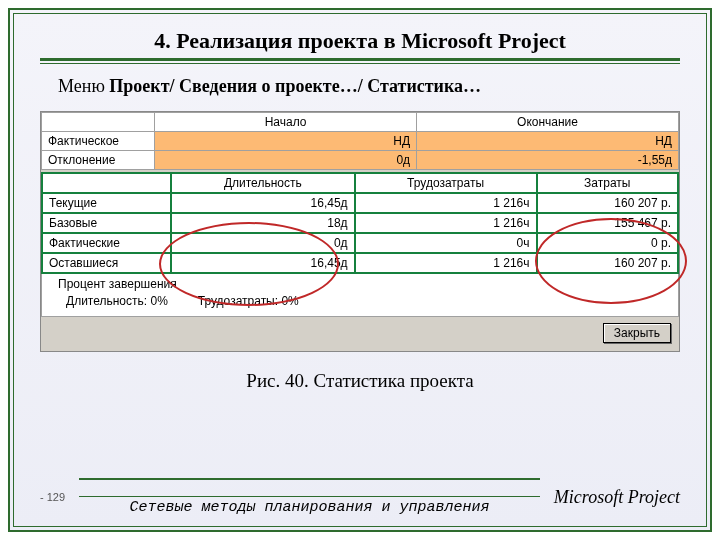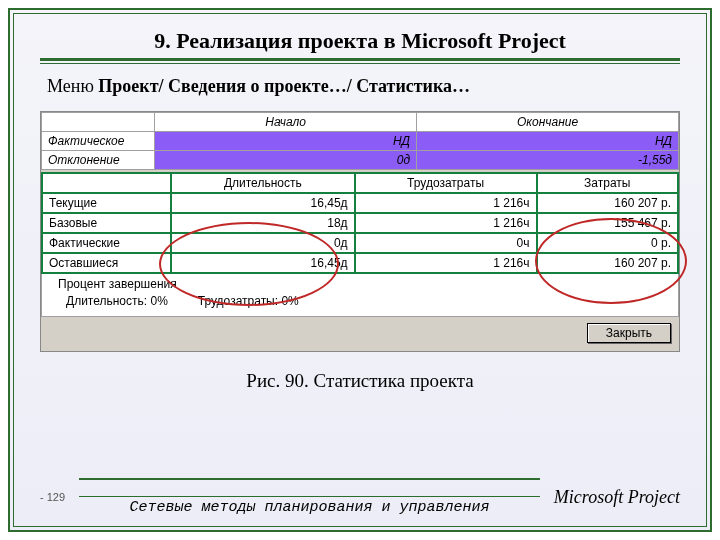--- a/index.html
+++ b/index.html
@@ -32,39 +32,38 @@
     text-align: center;
     color: #000;
     margin: 0 0 4px 0;
     font-family: "Times New Roman", serif;
   }
   .hr-thick { border: none; border-top: 3px solid #2e6b2e; margin: 0; }
   .hr-thin  { border: none; border-top: 1px solid #2e6b2e; margin-top: 2px; margin-bottom: 12px;}
   .subtitle {
     font-size: 18px;
     color: #000;
-    margin: 6px 0 14px 7px;
+    margin: 6px 0 14px 18px;
   }
   .subtitle .b { font-weight: bold; }
 
   
   .dialog {
     background: #d4d0c8;
     border: 1px solid #888;
     font-family: Tahoma, Arial, sans-serif;
     font-size: 12px;
     padding-bottom: 8px;
     position: relative;
   }
   
   .grid {
     width: 100%;
     border-collapse: collapse;
-    background: #8b5cf6;
-    font-style: italic;
+    background: #fdba74;
   }
   .grid td, .grid th {
     border: 1px solid #a0a0a0;
     padding: 2px 6px;
     height: 18px;
     font-weight: normal;
     color: #000;
   }
   .grid th { background: #fff; text-align: center; }
   .grid .rowhead { text-align: left; background: #fff; width: 108px;}
@@ -105,21 +104,21 @@
     display: flex;
     justify-content: flex-end;
     padding: 6px 8px 0 0;
   }
   .btn {
     background: #d4d0c8;
     border: 1px solid #000;
     box-shadow: inset 1px 1px 0 #fff, 1px 1px 0 #666;
     font-family: Tahoma, Arial, sans-serif;
     font-size: 12px;
-    padding: 2px 18px;
+    padding: 2px 10px;
     cursor: default;
   }
 
   .ellipse {
     position: absolute;
     border: 2px solid #c02828;
     border-radius: 50%;
     pointer-events: none;
   }
 
@@ -164,21 +163,21 @@
     display:block;
     border-top:1px solid #2e6b2e;
     margin-bottom:2px;
   }
 </style>
 </head>
 <body>
 
 <div class="outer-border">
   <div class="inner-border">
-    <h1 class="title">9. Реализация проекта в Microsoft Project</h1>
+    <h1 class="title">4. Реализация проекта в Microsoft Project</h1>
     <hr class="hr-thick">
     <hr class="hr-thin">
 
     <p class="subtitle">
       <span>Меню </span><span class="b">Проект/ Сведения о проекте…/ Статистика…</span>
     </p>
 
     <div class="dialog">
       <table class="grid">
         <tbody>
@@ -250,21 +249,21 @@
       </div>
 
       <div class="btn-row">
         <div class="btn">Закрыть</div>
       </div>
 
       <div class="ellipse" style="left:118px; top:110px; width:180px; height:84px;"></div>
       <div class="ellipse" style="left:494px; top:106px; width:152px; height:86px;"></div>
     </div>
 
-    <div class="caption">Рис. 90. Статистика проекта</div>
+    <div class="caption">Рис. 40. Статистика проекта</div>
 
     <div class="footer">
       <span class="page">- 129</span>
       <span class="footer-mid">Сетевые методы планирования и управления</span>
       <span class="brand">Microsoft Project</span>
     </div>
   </div>
 </div>
 
 </body></html>

